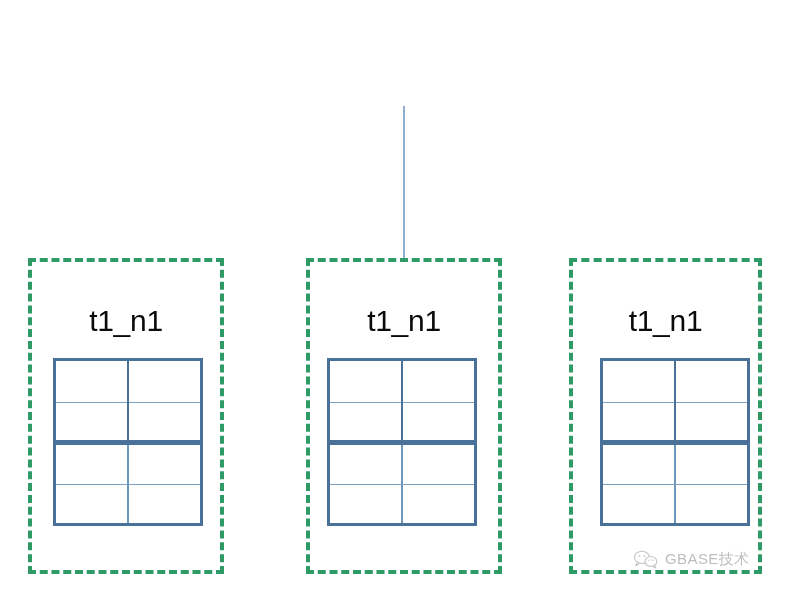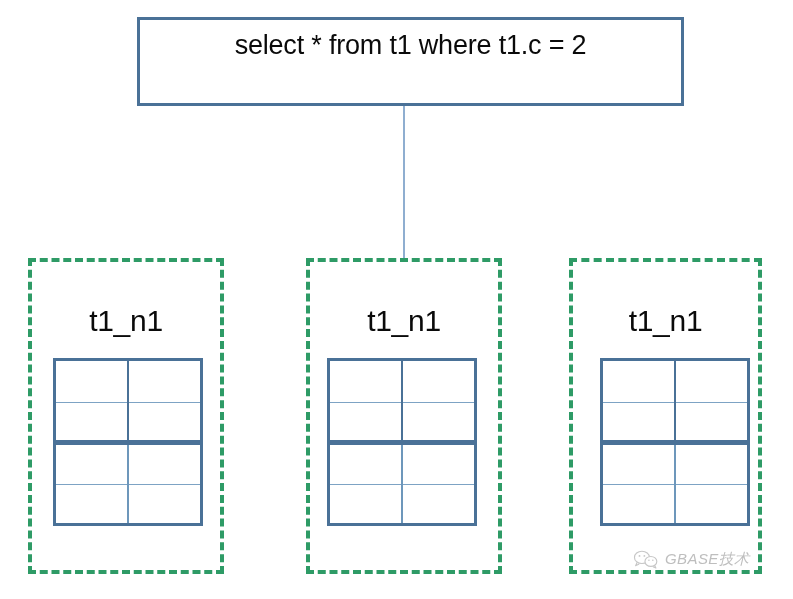--- a/index.html
+++ b/index.html
@@ -141,43 +141,39 @@
 
   
   .watermark {
     position: absolute;
     left: 633px;
     top: 549px;
     display: flex;
     align-items: flex-end;
     gap: 6px;
     opacity: 0.92;
-    font-style: italic;
   }
   .wechat-icon {
     width: 26px;
     height: 20px;
     display: block;
   }
   .watermark-text {
     font-size: 15px;
     color: #b9b9b9;
     font-family: "Liberation Sans", sans-serif;
     letter-spacing: 0.4px;
     white-space: nowrap;
   }
 </style>
 </head>
 <body>
 
 <div id="canvas">
 
-  <div class="sql-box">
-    <div class="sql-text">select * from t1 where t1.c = 2</div>
-  </div>
 
   <div class="connector"></div>
 
   <div class="node-group g0">
     <div class="node-label">t1_n1</div>
     <div class="data-table">
       <div class="tbl-row r0"></div>
       <div class="tbl-row r1"></div>
       <div class="tbl-row r2"></div>
       <div class="tbl-row r3"></div>

